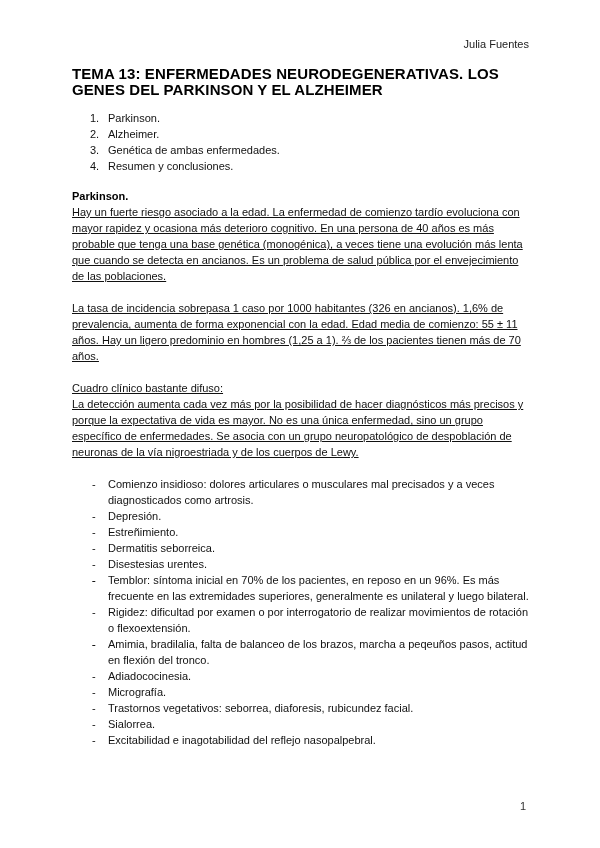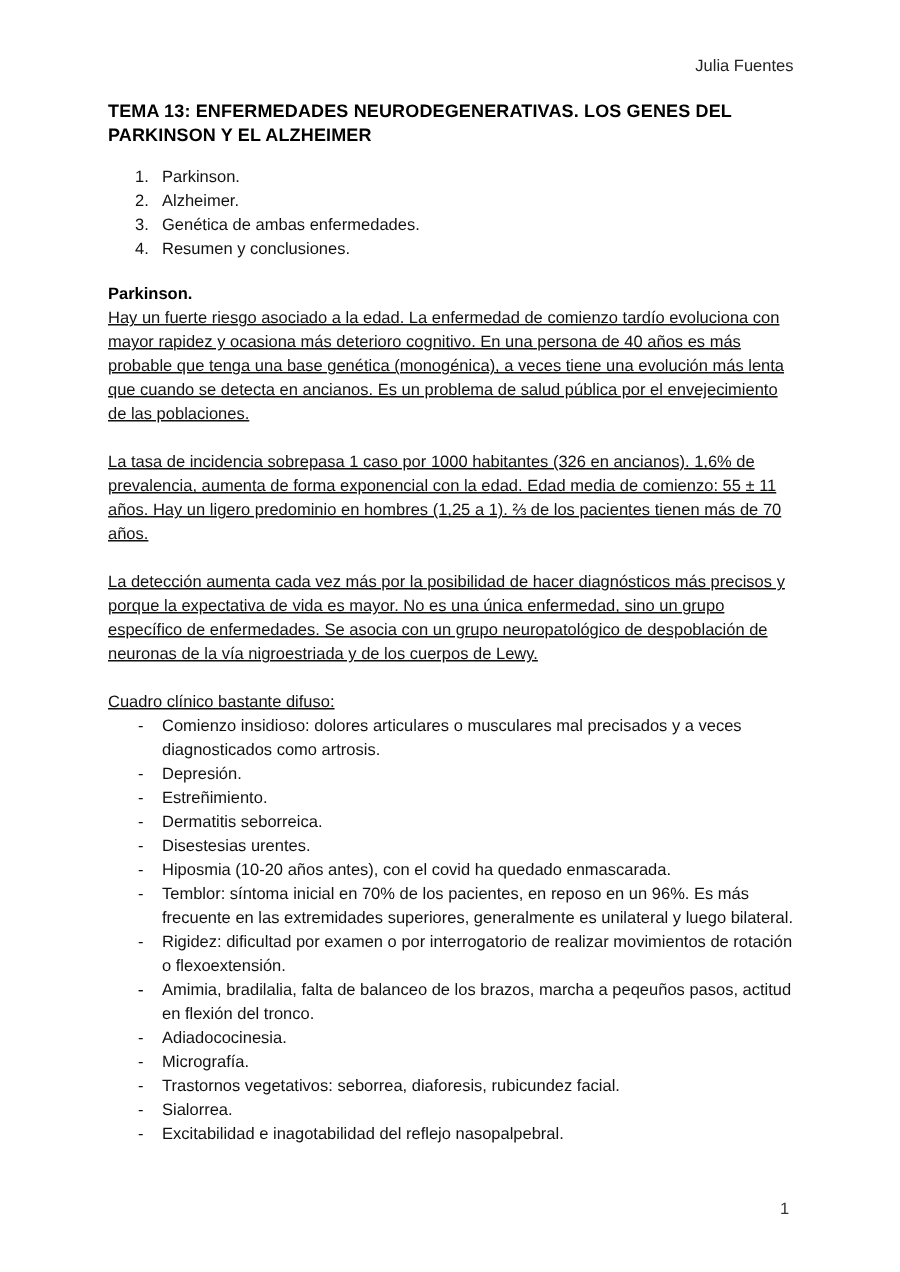--- a/index.html
+++ b/index.html
@@ -32,21 +32,21 @@
       color: #222;
     }
     .content {
       position: absolute;
       left: 72px;
       top: 66px;
       width: 460px;
     }
     .doc-title {
       font-weight: bold;
-      font-size: 12px;
+      font-size: 15px;
       line-height: 16px;
       letter-spacing: 0.1px;
       margin: 0 0 12px 0;
       color: #000;
     }
     ol.index-list {
       margin: 0 0 14px 0;
       padding: 0;
       list-style: none;
     }
@@ -109,31 +109,31 @@
     <ol class="index-list">
       <li><span class="num">1.</span><span>Parkinson.</span></li>
       <li><span class="num">2.</span><span>Alzheimer.</span></li>
       <li><span class="num">3.</span><span>Genética de ambas enfermedades.</span></li>
       <li><span class="num">4.</span><span>Resumen y conclusiones.</span></li>
     </ol>
 
     <div class="section-heading">Parkinson.</div>
     <p class="para">Hay un fuerte riesgo asociado a la edad. La enfermedad de comienzo tardío evoluciona con mayor rapidez y ocasiona más deterioro cognitivo. En una persona de 40 años es más probable que tenga una base genética (monogénica), a veces tiene una evolución más lenta que cuando se detecta en ancianos. Es un problema de salud pública por el envejecimiento de las poblaciones.</p>
     <p class="para">La tasa de incidencia sobrepasa 1 caso por 1000 habitantes (326 en ancianos). 1,6% de prevalencia, aumenta de forma exponencial con la edad. Edad media de comienzo: 55 ± 11 años. Hay un ligero predominio en hombres (1,25 a 1). ⅔ de los pacientes tienen más de 70 años.</p>
+    <p class="para tight">Cuadro clínico bastante difuso:</p>
+
     <p class="para">La detección aumenta cada vez más por la posibilidad de hacer diagnósticos más precisos y porque la expectativa de vida es mayor. No es una única enfermedad, sino un grupo específico de enfermedades. Se asocia con un grupo neuropatológico de despoblación de neuronas de la vía nigroestriada y de los cuerpos de Lewy.</p>
-
-    <p class="para tight">Cuadro clínico bastante difuso:</p>
 
     <ul class="dash-list">
       <li><span class="dash">-</span><span>Comienzo insidioso: dolores articulares o musculares mal precisados y a veces diagnosticados como artrosis.</span></li>
       <li><span class="dash">-</span><span>Depresión.</span></li>
       <li><span class="dash">-</span><span>Estreñimiento.</span></li>
       <li><span class="dash">-</span><span>Dermatitis seborreica.</span></li>
       <li><span class="dash">-</span><span>Disestesias urentes.</span></li>
-      <li><span class="dash">-</span><span>Hiposmia (10-20 años antes), con el covid ha quedado enmascarada.</span></li>
+      <li><span class="dash">-</span></li>
       <li><span class="dash">-</span><span>Temblor: síntoma inicial en 70% de los pacientes, en reposo en un 96%. Es más frecuente en las extremidades superiores, generalmente es unilateral y luego bilateral.</span></li>
       <li><span class="dash">-</span><span>Rigidez: dificultad por examen o por interrogatorio de realizar movimientos de rotación o flexoextensión.</span></li>
       <li><span class="dash">-</span></li>
       <li><span class="dash">-</span><span>Amimia, bradilalia, falta de balanceo de los brazos, marcha a peqeuños pasos, actitud en flexión del tronco.</span></li>
       <li><span class="dash">-</span><span>Adiadococinesia.</span></li>
       <li><span class="dash">-</span><span>Micrografía.</span></li>
       <li><span class="dash">-</span><span>Trastornos vegetativos: seborrea, diaforesis, rubicundez facial.</span></li>
       <li><span class="dash">-</span><span>Sialorrea.</span></li>
       <li><span class="dash">-</span><span>Excitabilidad e inagotabilidad del reflejo nasopalpebral.</span></li>
     </ul>

